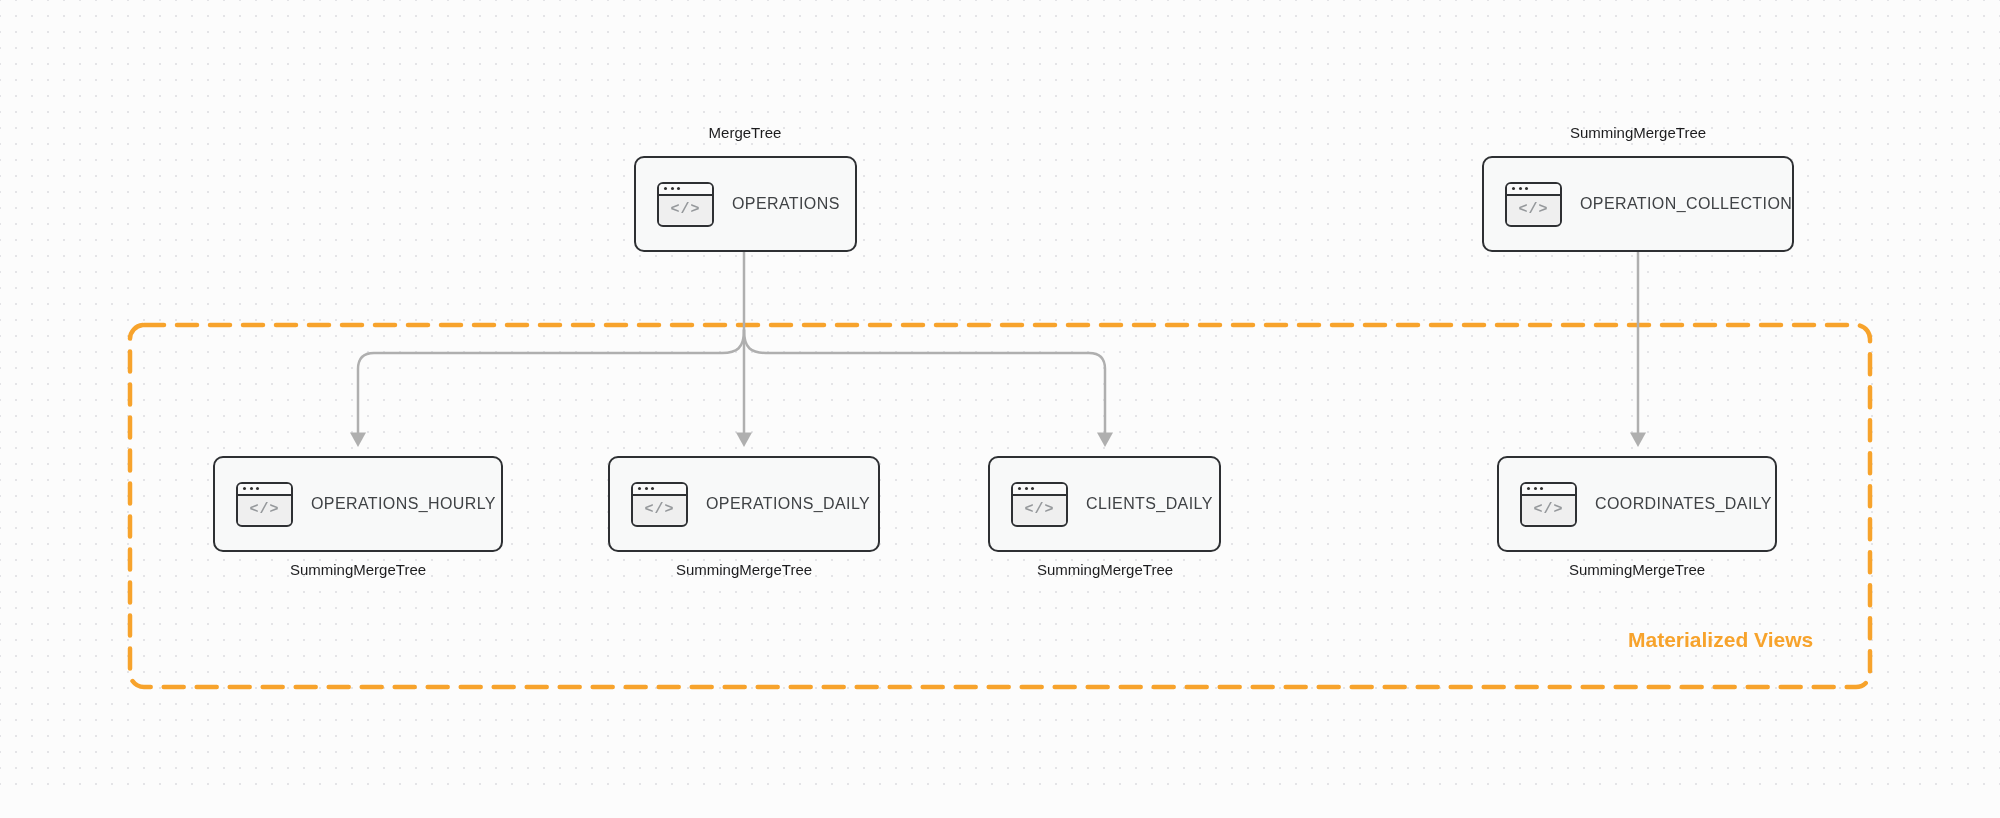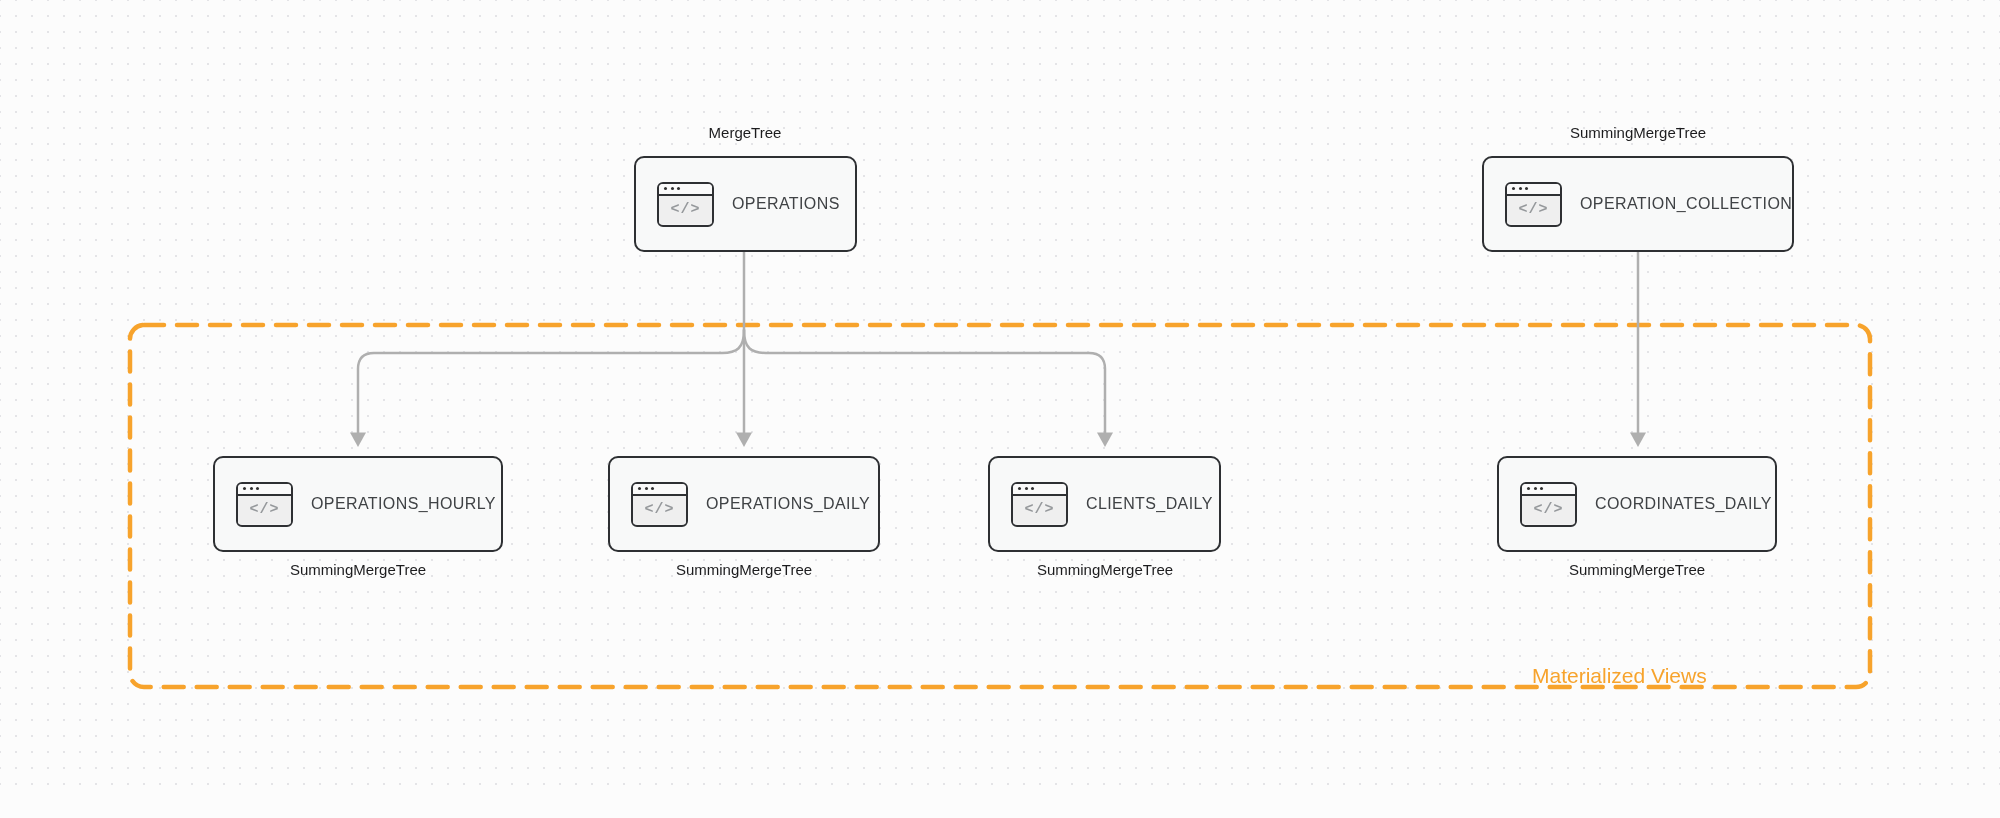--- a/index.html
+++ b/index.html
@@ -60,23 +60,23 @@
     height:28px;
     font-family:"Liberation Mono", monospace;
     font-size:15px;font-weight:700;color:var(--icon-glyph);
     letter-spacing:1px;background:#EFEFEF;
   }
   .caption{
     position:absolute;width:260px;text-align:center;
     font-size:15px;line-height:20px;color:var(--text-dark);white-space:nowrap;
   }
   .group-label{
-    position:absolute;left:1532px;top:626px;
-    font-size:21px;font-weight:400;line-height:28px;
-    color:var(--accent-orange);white-space:nowrap;margin-top:36px;
+    position:absolute;left:1628px;top:626px;
+    font-size:21px;font-weight:700;line-height:28px;
+    color:var(--accent-orange);white-space:nowrap;
   }
 </style>
 </head>
 <body>
 
 <div id="canvas">
 
   <svg id="overlay" viewBox="0 0 2000 818">
     <rect class="group-border" x="130" y="325" width="1740" height="362" rx="14"></rect>
     <path class="edge" d="M744 252 L744 433"></path>

